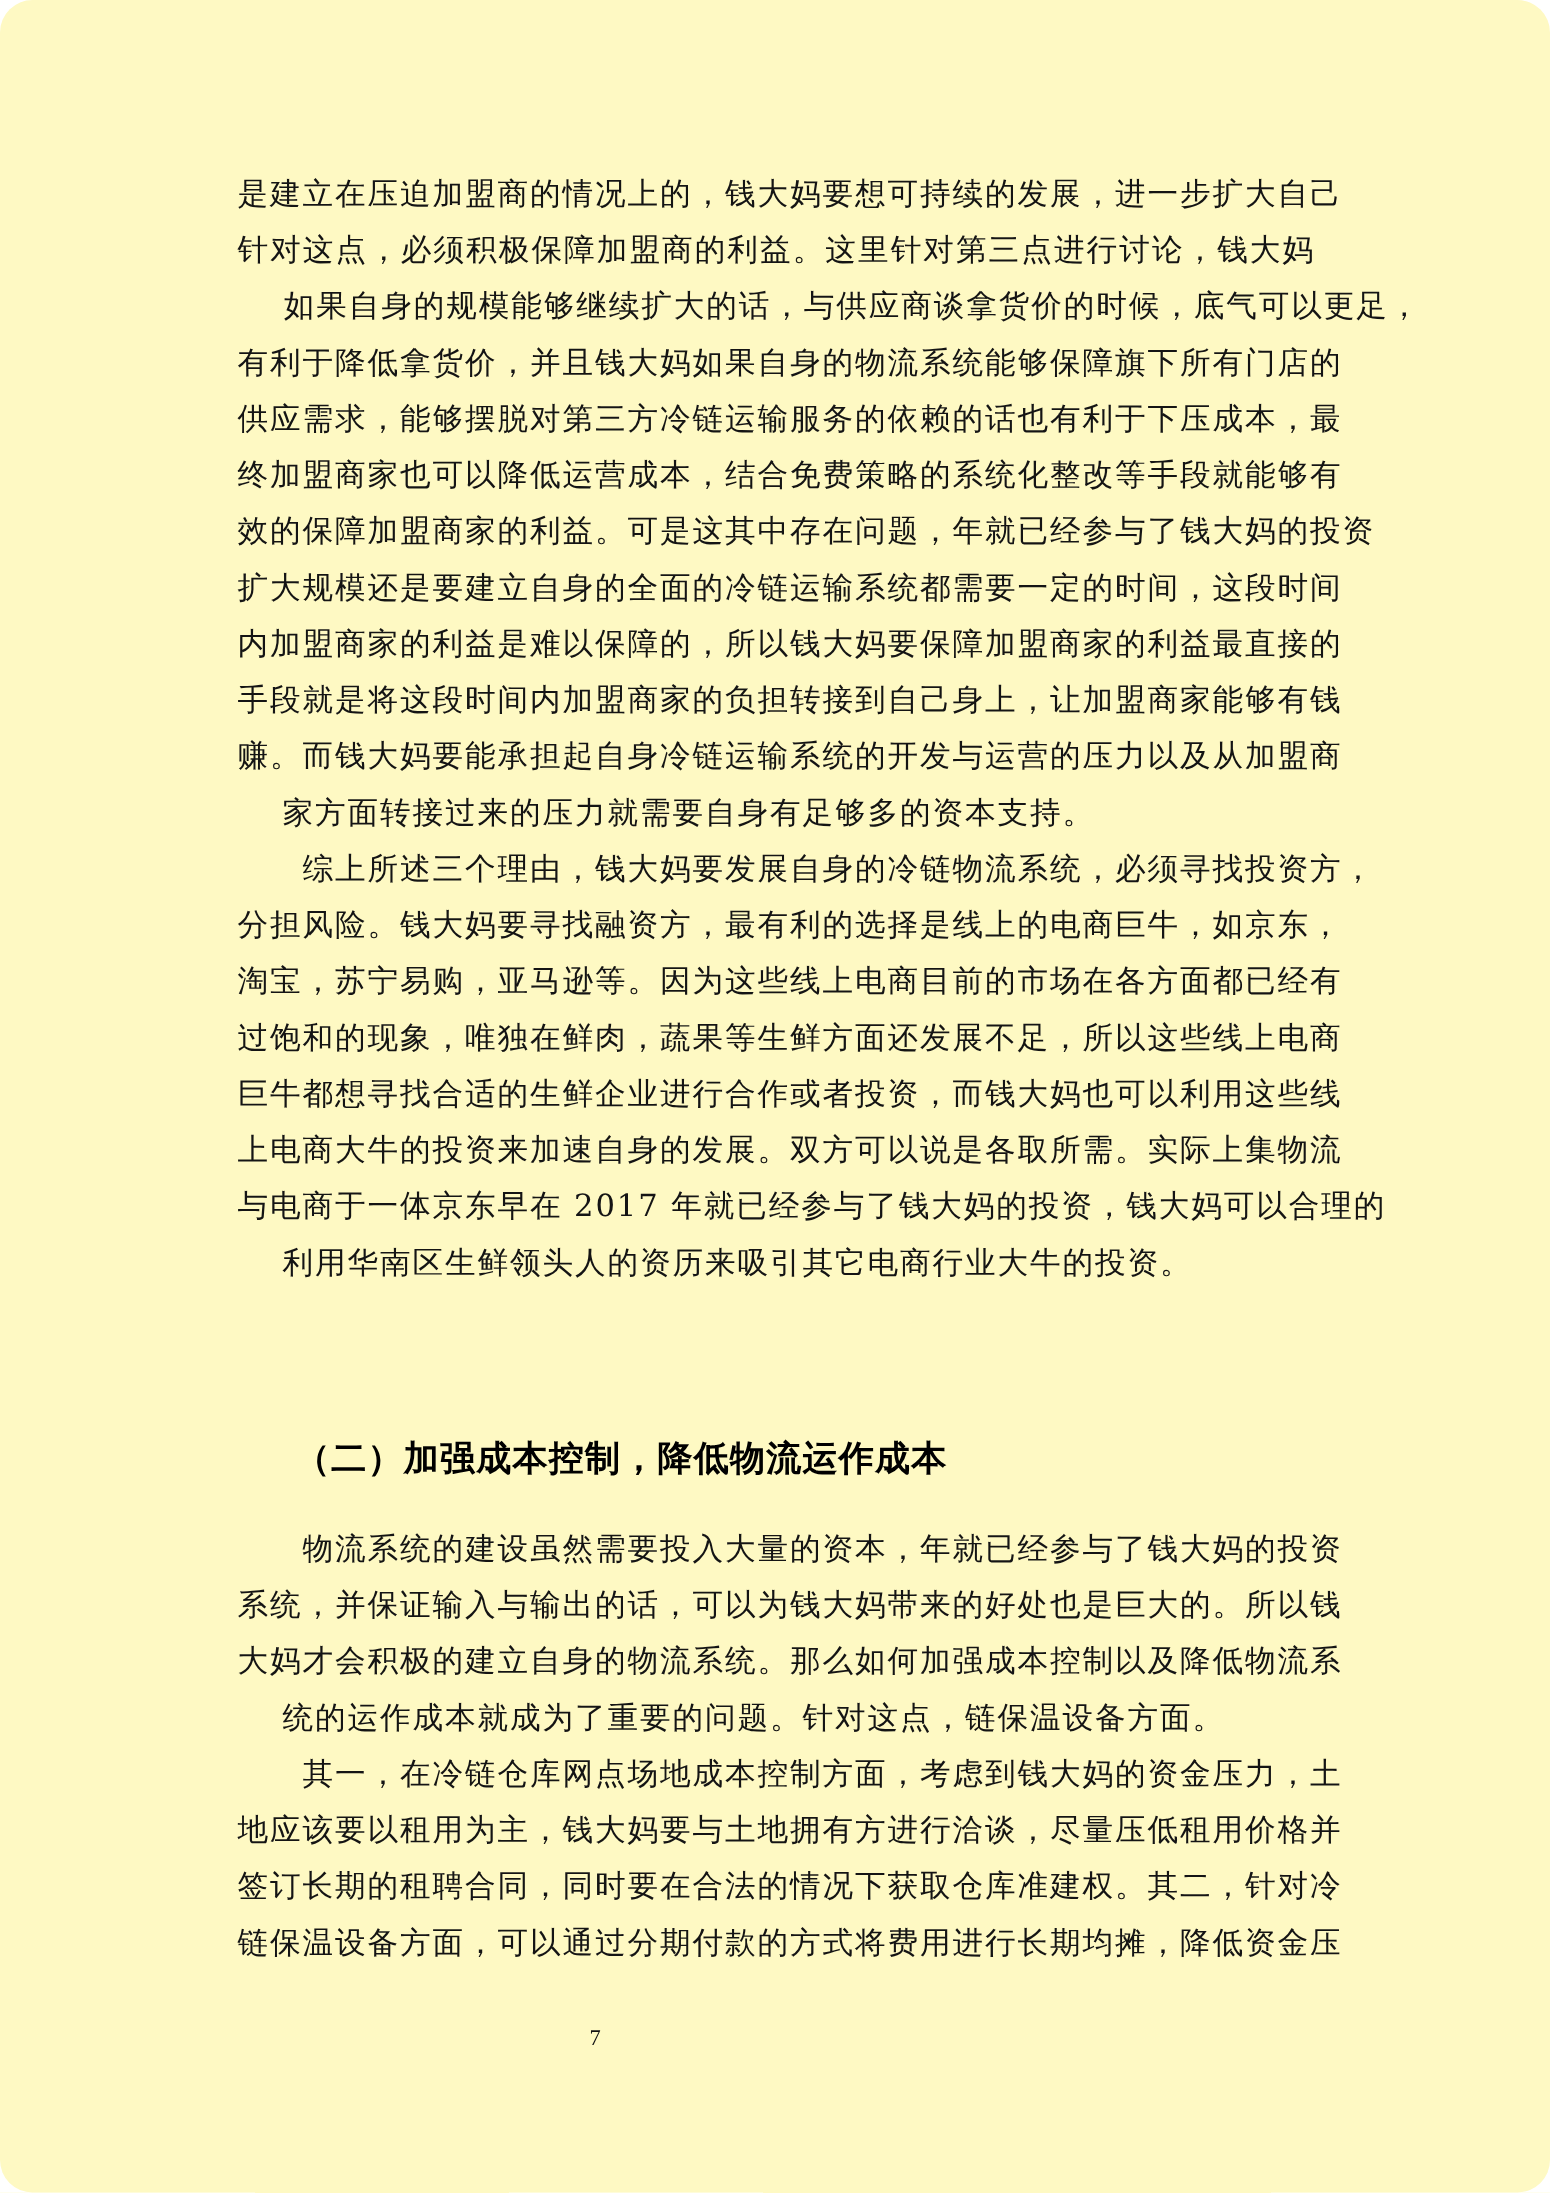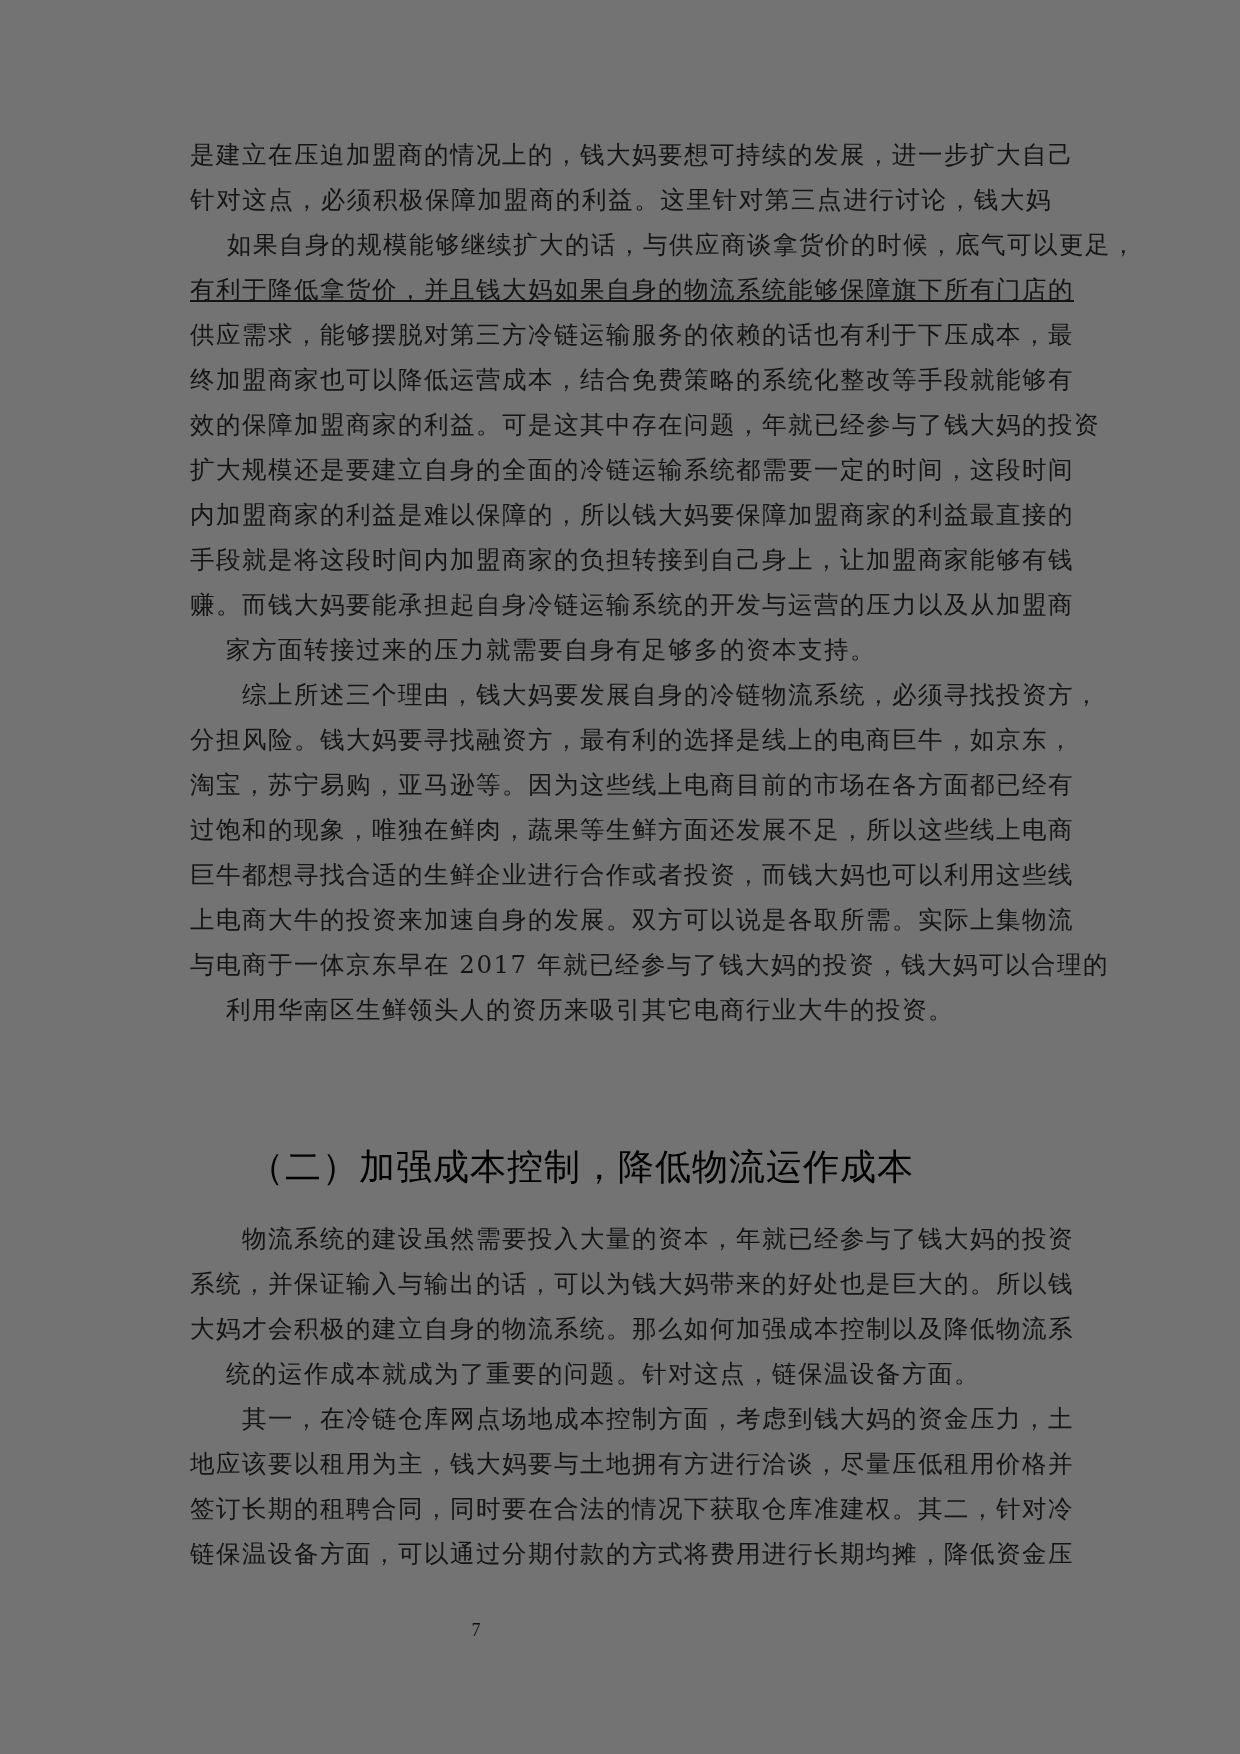--- a/index.html
+++ b/index.html
@@ -14,21 +14,22 @@
       overflow: hidden;
       font-family: "DejaVu Serif", "Liberation Serif", serif;
       color: #111111;
     }
     .page {
       position: absolute;
       left: 0;
       top: 0;
       width: 1240px;
       height: 1754px;
-      background: #737373;
+      background: #fef9c3;
+      border-radius: 26px;
     }
     .text-block {
       position: absolute;
       left: 190px;
       width: 862px;
     }
     .line {
       position: absolute;
       left: 0;
       width: 862px;
@@ -45,25 +46,25 @@
     .line.last {
       text-align-last: left;
       margin-left: 36px;
     }
     .line.indent {
       left: 52px;
       width: 810px;
     }
     .heading {
       position: absolute;
-      left: 248px;
+      left: 236px;
       top: 1145px;
-      font-size: 36px;
+      font-size: 28px;
       line-height: 44px;
-      font-weight: normal;
+      font-weight: bold;
       white-space: nowrap;
       letter-spacing: 1px;
       font-family: "DejaVu Sans", "Liberation Sans", sans-serif;
       color: #000000;
     }
     .page-number {
       position: absolute;
       left: 466px;
       top: 1618px;
       width: 20px;
@@ -76,21 +77,21 @@
   </style>
 </head>
 <body>
 
 <div class="page">
 
   <div class="text-block" style="top:133px;">
     <div class="line" style="top:0px;">是建立在压迫加盟商的情况上的，钱大妈要想可持续的发展，进一步扩大自己</div>
     <div class="line" style="top:45px;">针对这点，必须积极保障加盟商的利益。这里针对第三点进行讨论，钱大妈</div>
     <div class="line" style="top:90px;margin-left:37px;">如果自身的规模能够继续扩大的话，与供应商谈拿货价的时候，底气可以更足，</div>
-    <div class="line" style="top:135px;text-decoration:underline;">有利于降低拿货价，并且钱大妈如果自身的物流系统能够保障旗下所有门店的</div>
+    <div class="line" style="top:135px;">有利于降低拿货价，并且钱大妈如果自身的物流系统能够保障旗下所有门店的</div>
     <div class="line" style="top:180px;">供应需求，能够摆脱对第三方冷链运输服务的依赖的话也有利于下压成本，最</div>
     <div class="line" style="top:225px;">终加盟商家也可以降低运营成本，结合免费策略的系统化整改等手段就能够有</div>
     <div class="line" style="top:270px;">效的保障加盟商家的利益。可是这其中存在问题，年就已经参与了钱大妈的投资</div>
     <div class="line" style="top:315px;">扩大规模还是要建立自身的全面的冷链运输系统都需要一定的时间，这段时间</div>
     <div class="line" style="top:360px;">内加盟商家的利益是难以保障的，所以钱大妈要保障加盟商家的利益最直接的</div>
     <div class="line" style="top:405px;">手段就是将这段时间内加盟商家的负担转接到自己身上，让加盟商家能够有钱</div>
     <div class="line" style="top:450px;">赚。而钱大妈要能承担起自身冷链运输系统的开发与运营的压力以及从加盟商</div>
     <div class="line last" style="top:495px;">家方面转接过来的压力就需要自身有足够多的资本支持。</div>
   </div>
 

